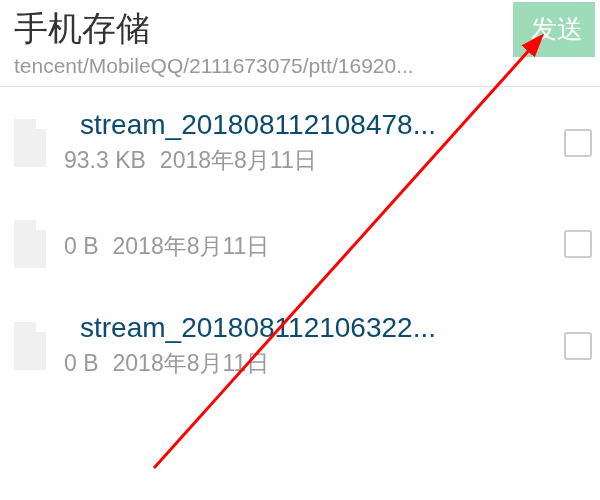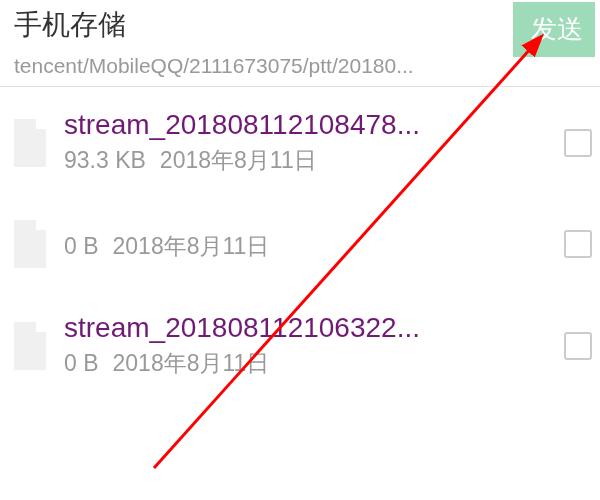--- a/index.html
+++ b/index.html
@@ -14,24 +14,24 @@
       font-family: -apple-system, "Helvetica Neue", Arial, sans-serif;
       overflow: hidden;
       position: relative;
     }
     .header {
       padding: 6px 14px 8px 14px;
       border-bottom: 1px solid #e0e0e0;
       position: relative;
     }
     .header-title {
-      font-size: 28px;
+      font-size: 34px;
       color: #333;
       font-weight: 400;
-      margin-bottom: 10px;
+      margin-bottom: 2px;
     }
     .header-path {
       font-size: 21px;
       color: #999;
       white-space: nowrap;
       overflow: hidden;
     }
     .send-button {
       position: absolute;
       right: 5px;
@@ -68,23 +68,24 @@
       width: 10px;
       height: 10px;
       background: #ffffff;
     }
     .file-info {
       flex: 1;
       min-width: 0;
     }
     .file-name {
       font-size: 28px;
-      color: #701a75;
+      color: #0c4a6e;
       white-space: nowrap;
       overflow: hidden;
+      margin-left: 16px;
     }
     .file-meta {
       font-size: 23px;
       color: #999;
       margin-top: 4px;
     }
     .file-size {
       margin-right: 14px;
     }
     .checkbox {
@@ -104,21 +105,21 @@
       height: 500px;
       pointer-events: none;
       z-index: 100;
     }
   </style>
 </head>
 <body>
 
 <div class="header">
   <div class="header-title">手机存储</div>
-  <div class="header-path">tencent/MobileQQ/2111673075/ptt/20180...</div>
+  <div class="header-path">tencent/MobileQQ/2111673075/ptt/16920...</div>
   <button class="send-button">发送</button>
 </div>
 
 <div class="file-list">
   <div class="file-item">
     <div class="file-icon"></div>
     <div class="file-info">
       <div class="file-name">stream_201808112108478...</div>
       <div class="file-meta">
         <span class="file-size">93.3 KB</span><span>2018年8月11日</span>

